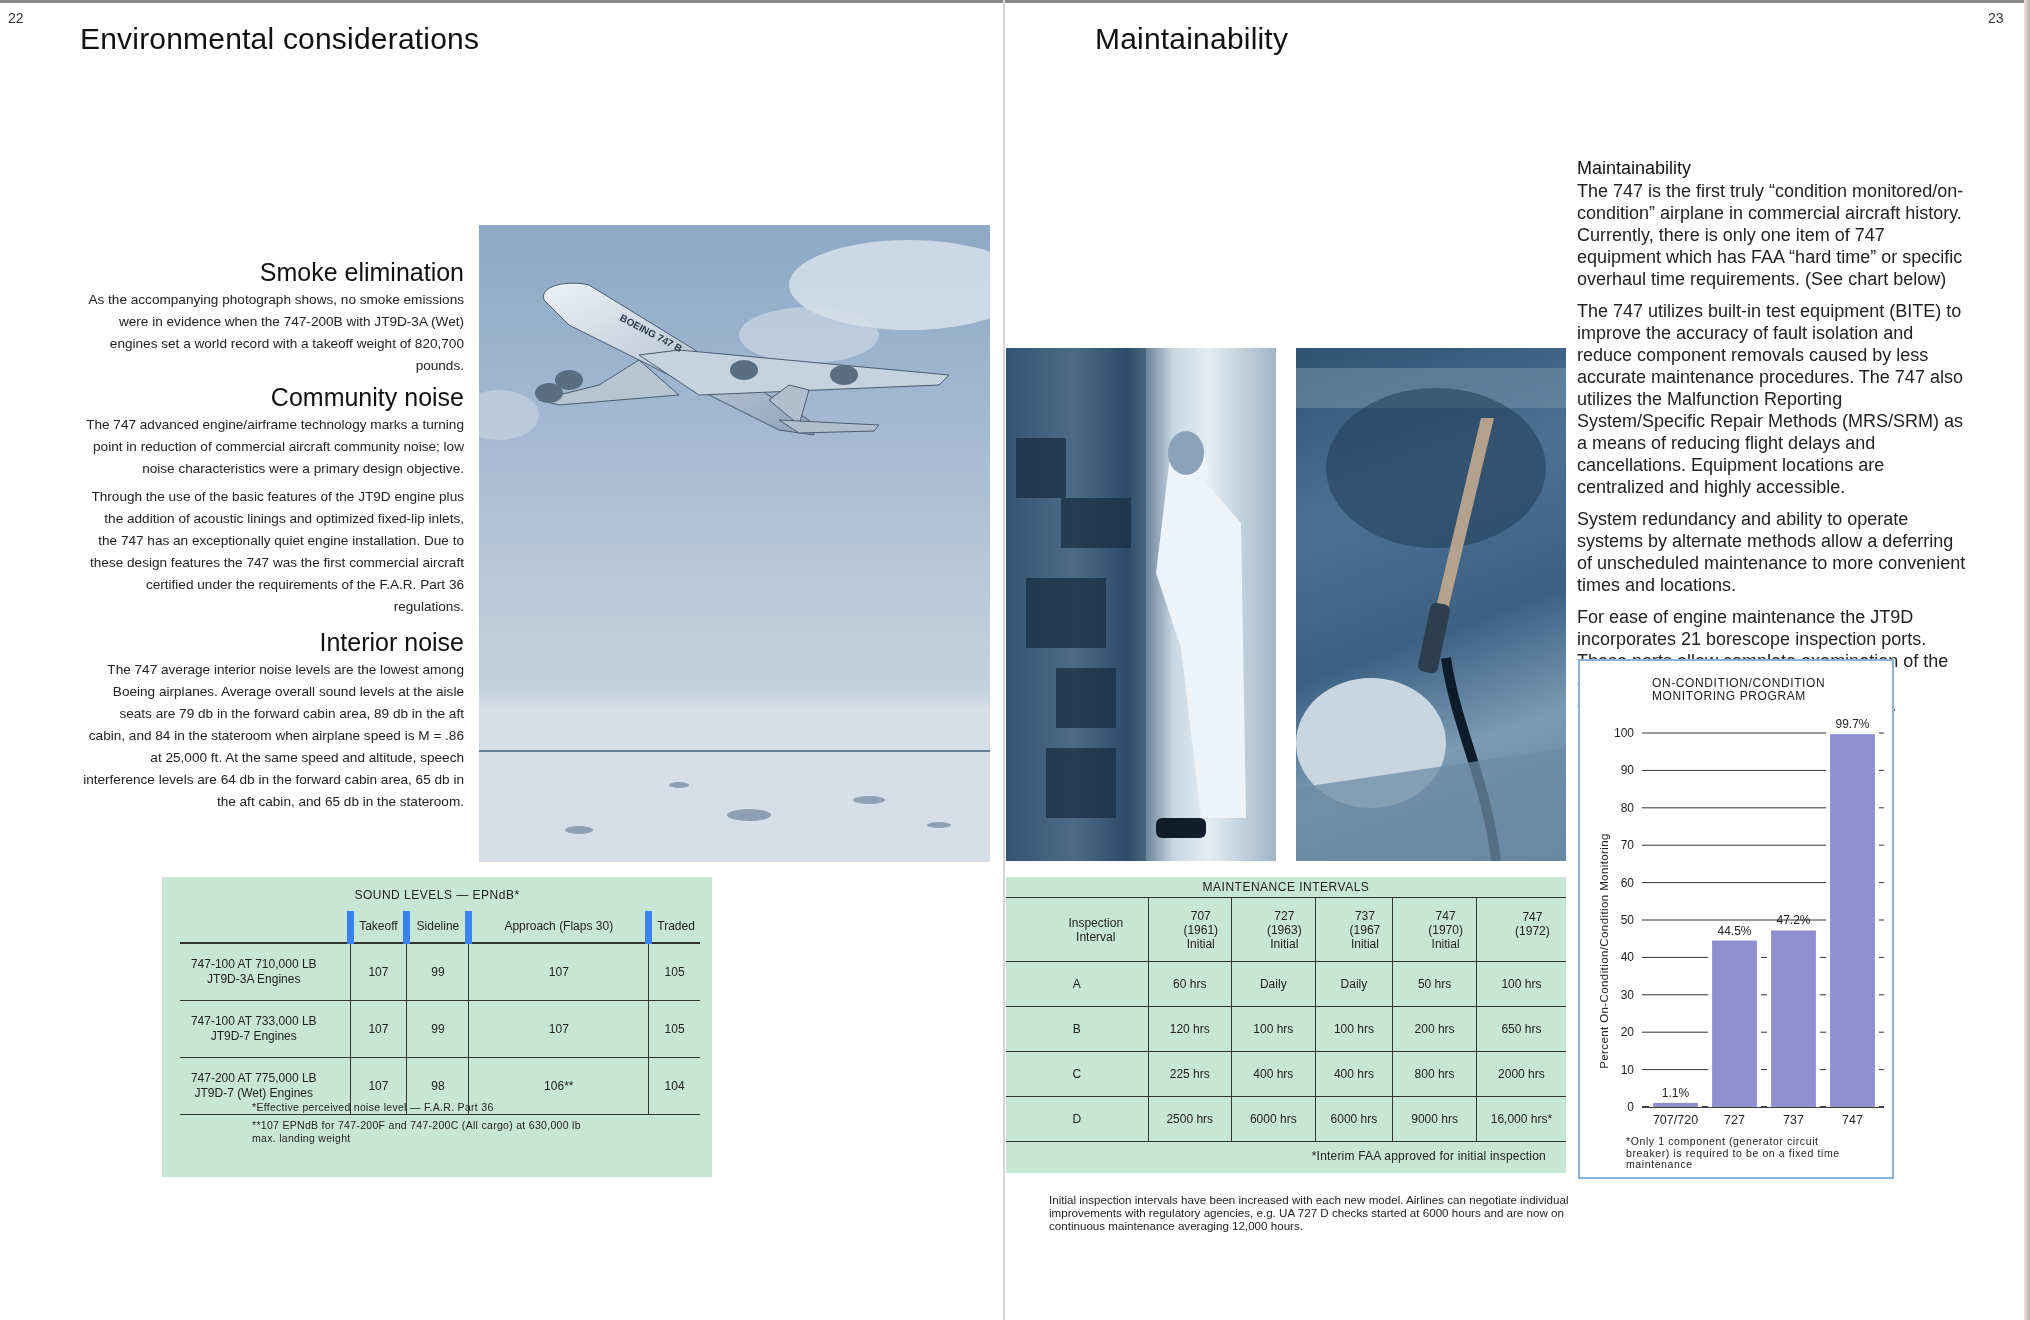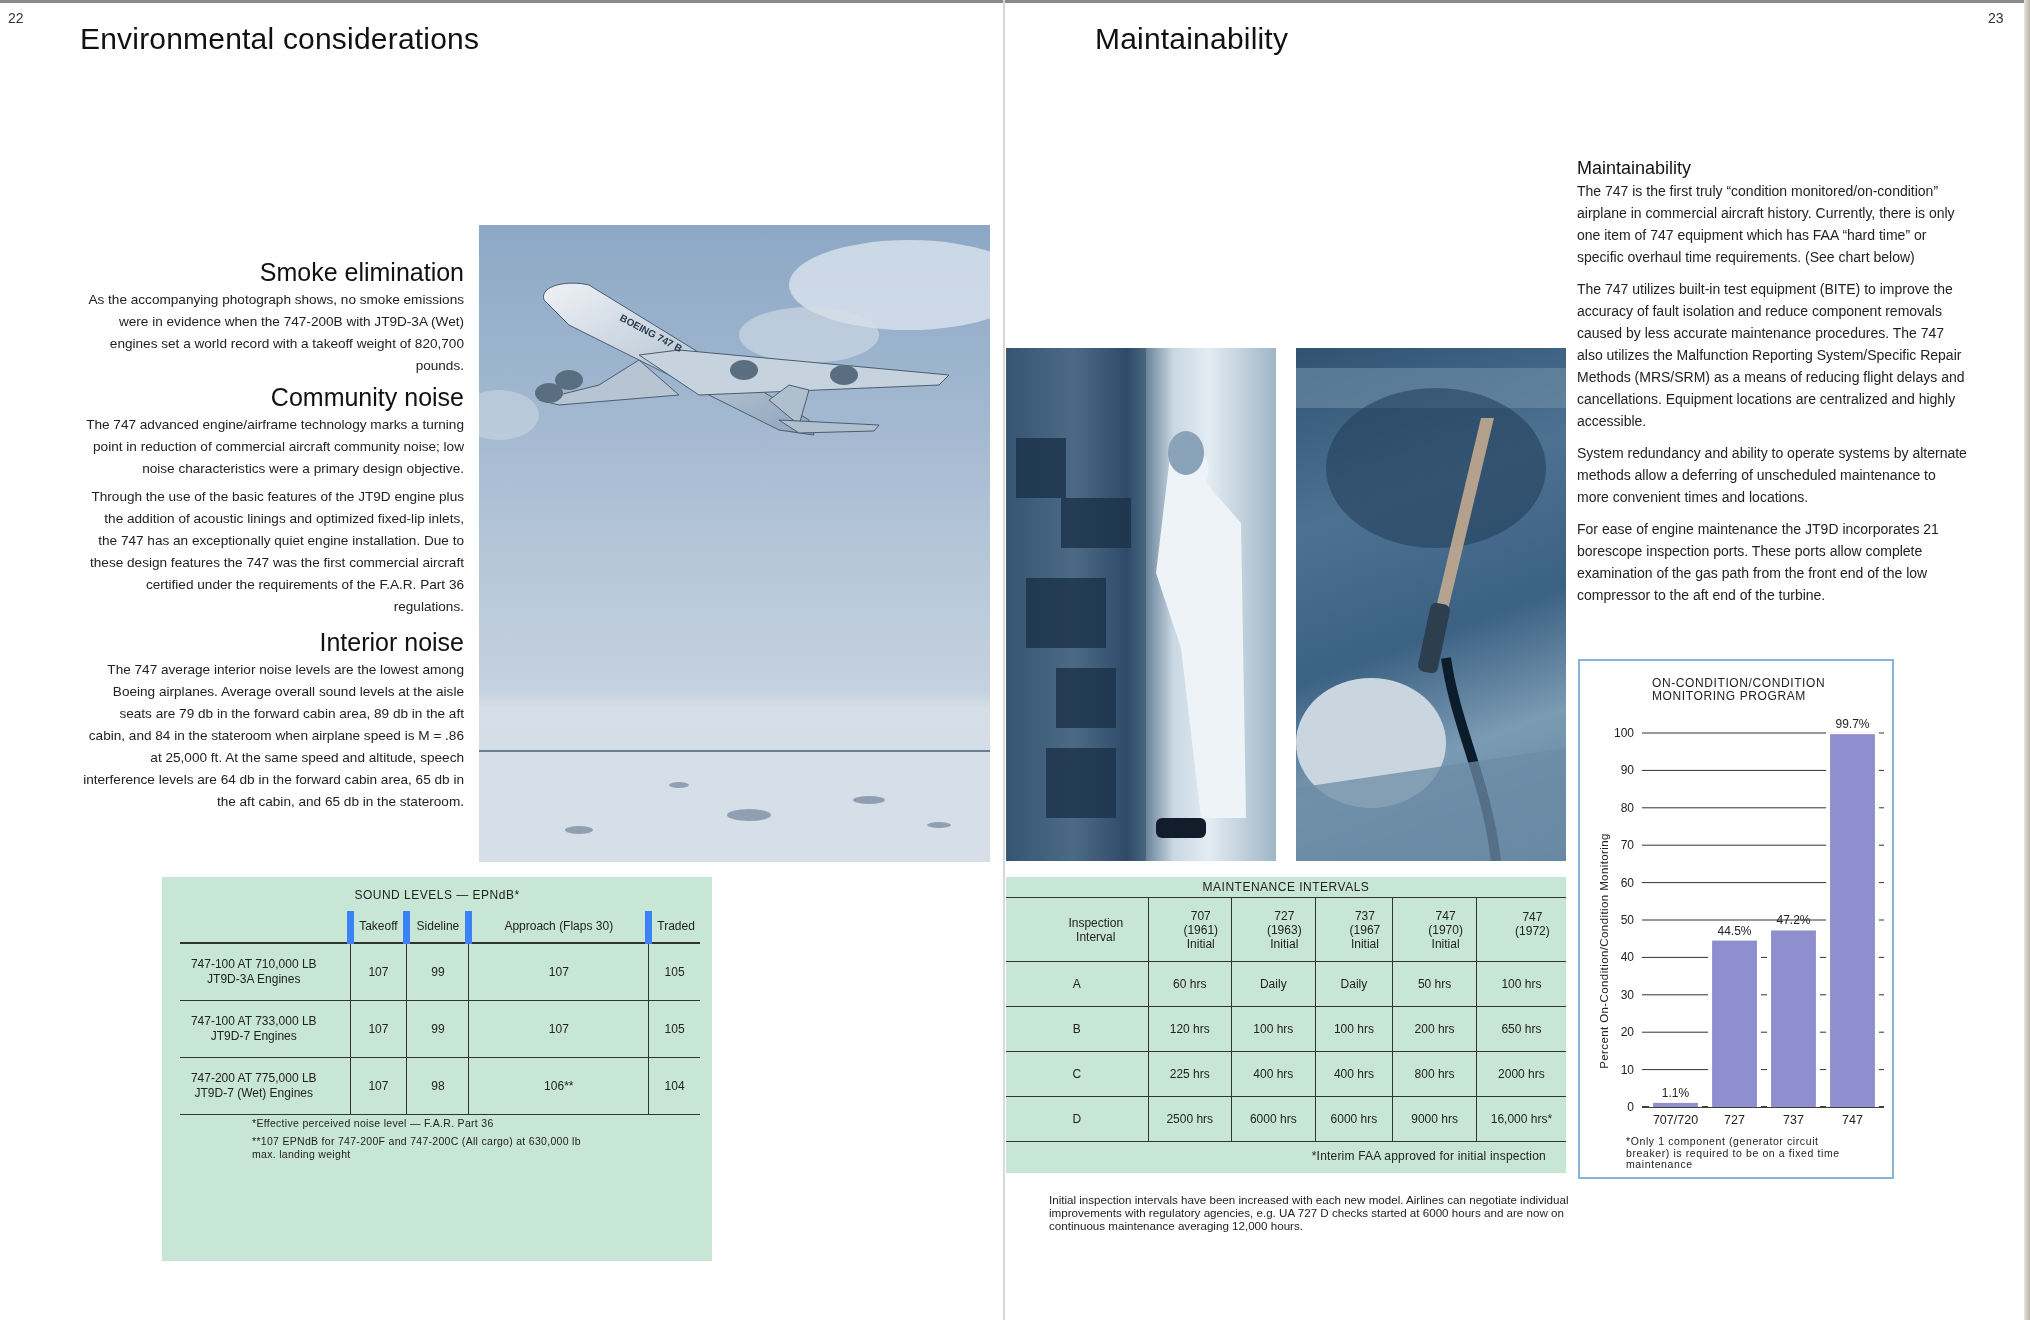--- a/index.html
+++ b/index.html
@@ -28,51 +28,51 @@
   .photo { position: absolute; overflow: hidden; }
   .photo-plane { left: 479px; top: 225px; width: 511px; height: 637px;
     background: linear-gradient(180deg, #8da8c6 0%, #a6bbd2 35%, #bccbdb 60%, #c4d1de 73%, #d6dfe7 76%, #cfd9e3 100%); }
   .photo-electronics { left: 1006px; top: 348px; width: 270px; height: 513px;
     background: linear-gradient(90deg, #3c5f7e 0%, #6f8fa9 25%, #2c4b68 45%, #c8d7e3 62%, #e3ecf2 75%, #9fb6c8 100%); }
   .photo-engine { left: 1296px; top: 348px; width: 270px; height: 513px;
     background: linear-gradient(160deg, #2f5371 0%, #4d7191 30%, #3b6183 55%, #7b9ab3 75%, #5c7f9c 100%); }
 
   
   .table-panel { position: absolute; background: #c8e6d6; }
-  .sound-panel { left: 162px; top: 877px; width: 550px; height: 384px; }
+  .sound-panel { left: 162px; top: 877px; width: 550px; height: 300px; }
   .maint-panel { left: 1006px; top: 877px; width: 560px; height: 296px; }
 
   .panel-title { text-align: center; font-size: 12px; color: #222; letter-spacing: 0.5px; }
 
   table.grid { border-collapse: collapse; font-size: 12px; color: #222; }
   table.grid td, table.grid th { font-weight: normal; text-align: center; vertical-align: middle; }
 
   .sound-table { position: absolute; left: 18px; top: 34px; width: 520px; }
   .sound-table th { height: 32px; border-left: 7px solid #3b82f6; line-height: 13px; }
   .sound-table th:first-child { border-left: none; }
   .sound-table tr.head { border-bottom: 2px solid #333; }
   .sound-table td { height: 57px; border-left: 1px solid #333; border-bottom: 1px solid #333; }
   .sound-table td:first-child { border-left: none; text-align: center; padding-right: 22px; width: 170px; line-height: 15px; }
-  .sound-notes { position: absolute; left: 90px; top: 240px; font-size: 10.5px; color: #222; letter-spacing: 0.3px; line-height: 13px; }
+  .sound-notes { position: absolute; left: 90px; top: 224px; font-size: 10.5px; color: #222; letter-spacing: 0.3px; line-height: 13px; }
   .sound-notes div + div { margin-top: 5px; }
 
   .maint-table { position: absolute; left: 0; top: 20px; width: 560px; }
   .maint-table tr.head { border-top: 1px solid #333; border-bottom: 1px solid #333; }
   .maint-table th { height: 64px; border-left: 1px solid #333; text-align: left; padding-left: 22px; line-height: 14px; vertical-align: middle; }
   .maint-table th:first-child { border-left: none; padding-left: 38px; width: 142px; }
   .maint-table td { height: 45px; border-left: 1px solid #333; border-bottom: 1px solid #333; }
   .maint-table td:first-child { border-left: none; }
   .maint-footnote { position: absolute; right: 20px; top: 272px; font-size: 12px; color: #222; letter-spacing: 0.2px; }
 
   .maint-caption { position: absolute; left: 1049px; top: 1193px; width: 560px; font-size: 11.6px; line-height: 13px; color: #222; }
 
   
   .right-col { position: absolute; left: 1577px; top: 158px; width: 390px; }
   .right-col h2 { font-size: 18px; font-weight: normal; color: #111; margin-bottom: 1px; }
-  .right-col p { font-size: 14px; line-height: 22px; color: #222; margin-bottom: 10px; }
+  .right-col p { font-size: 18px; line-height: 22px; color: #222; margin-bottom: 10px; }
 
   
   .chart-box { position: absolute; left: 1578px; top: 659px; width: 316px; height: 520px; border: 2px solid #8ab3d8; background: #fff; }
   .chart-title { position: absolute; left: 72px; top: 16px; font-size: 12px; line-height: 13px; color: #222; letter-spacing: 0.6px; }
   .chart-svg { position: absolute; left: 0; top: 0; }
   .chart-foot { position: absolute; left: 46px; top: 475px; font-size: 10.5px; line-height: 11.5px; color: #222; letter-spacing: 0.6px; }
 </style>
 </head>
 <body>
 

